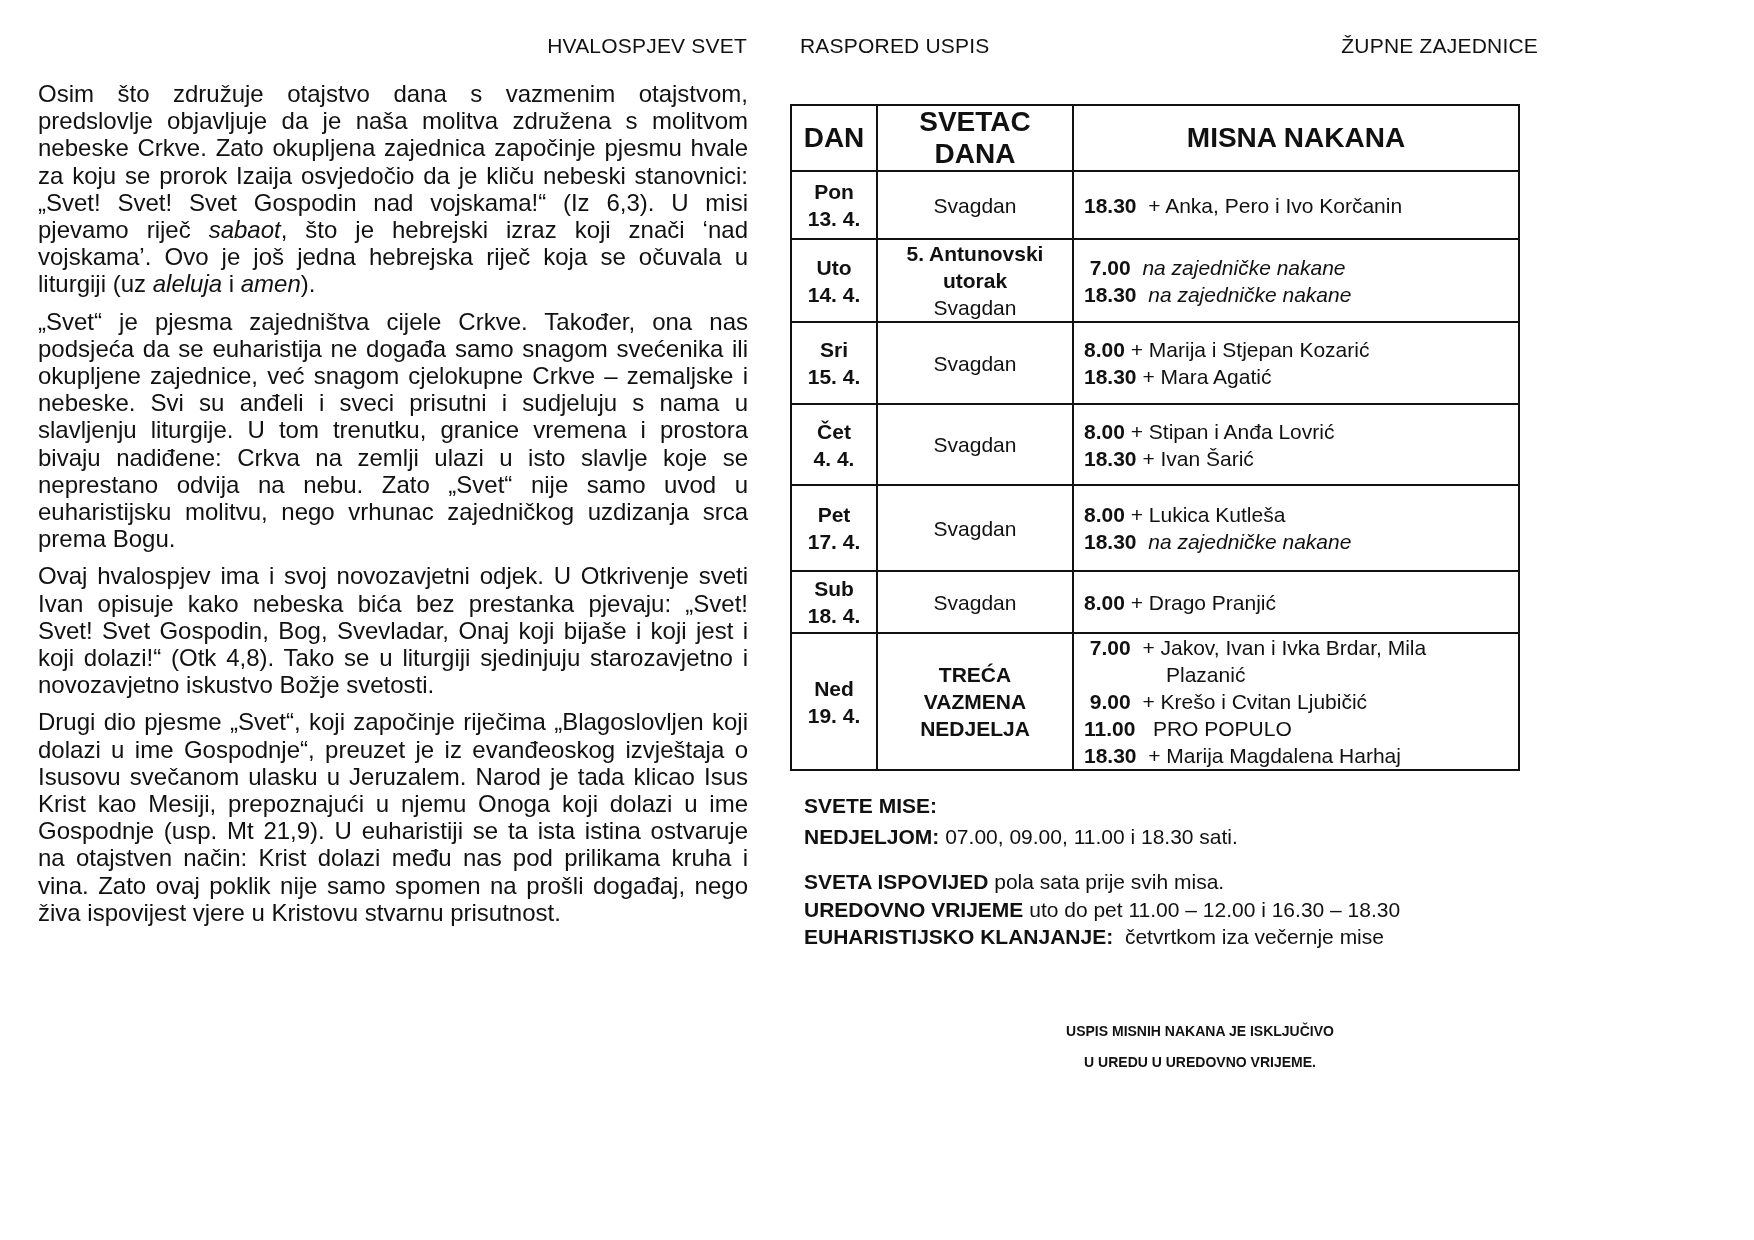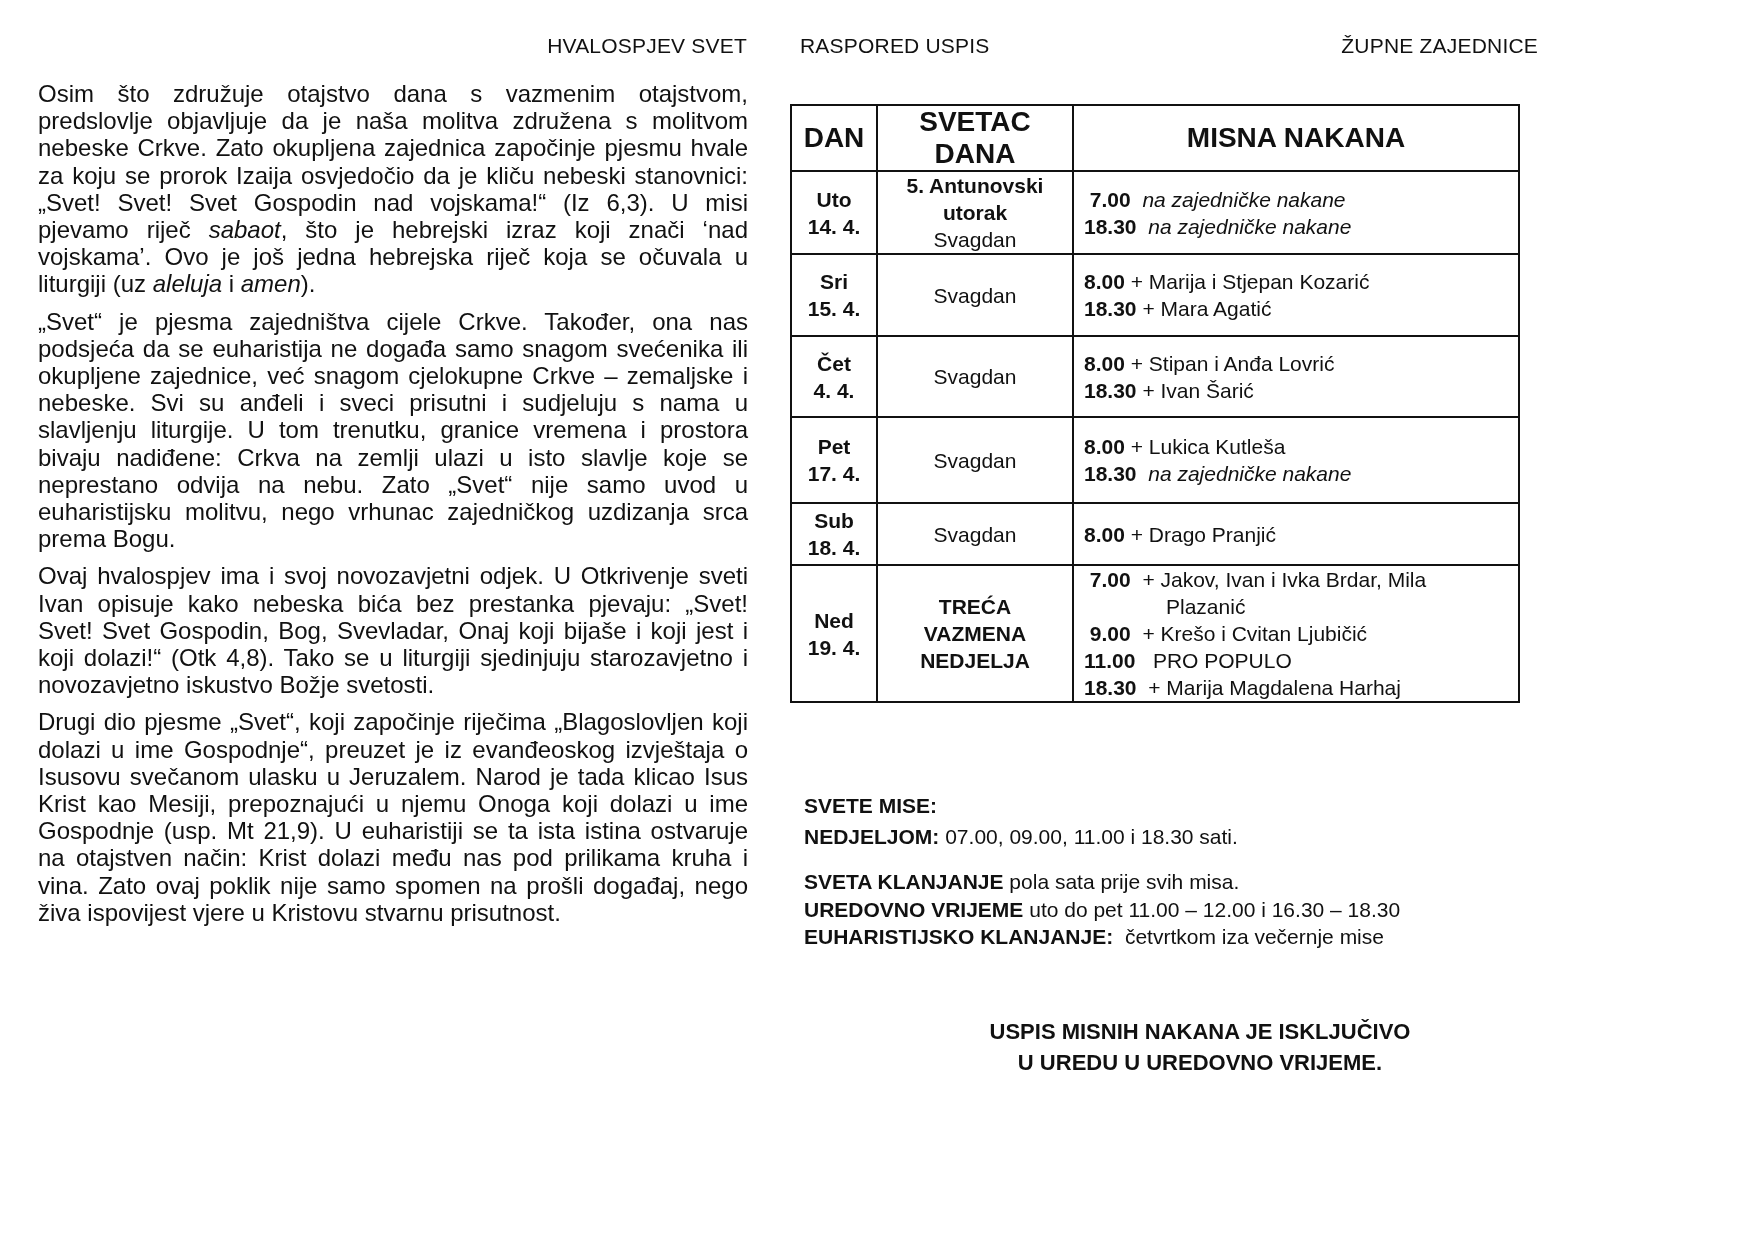--- a/index.html
+++ b/index.html
@@ -46,21 +46,21 @@
     position: absolute; left: 796px; top: 790px; width: 760px; font-size: 21px;
   }
   .notes .line { display: block; white-space: nowrap; margin-left: 8px; }
   .notes .lbl { font-weight: bold; }
   .block1 .line { line-height: 31px; }
   .block2 { margin-top: 16px; }
   .block2 .line { line-height: 27.5px; }
 
   .footer-note {
     position: absolute; left: 796px; top: 1016px; width: 808px;
-    text-align: center; font-weight: bold; font-size: 22px; line-height: 31px;
+    text-align: center; font-weight: bold; font-size: 14px; line-height: 31px;
   }
   .footer-note span { display: block; }
 </style>
 </head>
 <body>
 
 <h2 id="title-left" class="page-title">HVALOSPJEV SVET</h2>
 <h2 id="title-mid" class="page-title">RASPORED USPIS</h2>
 <h2 id="title-right" class="page-title">ŽUPNE ZAJEDNICE</h2>
 
@@ -73,20 +73,32 @@
 
 <table class="schedule">
   <thead>
     <tr>
       <th class="col-day">DAN</th>
       <th class="col-saint">SVETAC DANA</th>
       <th>MISNA NAKANA</th>
     </tr>
   </thead>
   <tbody id="schedule-body">
+      <tr style="height: 68px;">
+        <td class="day-cell">
+          <div>Pon</div>
+          <div>13. 4.</div>
+        </td>
+        <td class="saint-cell">
+          <span class="plain">Svagdan</span>
+        </td>
+        <td class="int-cell">
+          <span class="int-line" style="white-space: pre;"><span class="time">18.30</span><span>  + Anka, Pero i Ivo Korčanin</span></span>
+        </td>
+      </tr>
       <tr style="height: 82px;">
         <td class="day-cell">
           <div>Uto</div>
           <div>14. 4.</div>
         </td>
         <td class="saint-cell">
           <span class="bold">5. Antunovski</span>
           <span class="bold">utorak</span>
           <span class="plain">Svagdan</span>
         </td>
@@ -166,21 +178,21 @@
       </tr>
     </tbody>
 </table>
 
 <div class="notes">
   <div class="block1">
     <span class="line lbl">SVETE MISE:</span>
     <span class="line"><span class="lbl">NEDJELJOM:</span><span> 07.00, 09.00, 11.00 i 18.30 sati.</span></span>
   </div>
   <div class="block2">
-    <span class="line"><span class="lbl">SVETA KLANJANJE</span><span> pola sata prije svih misa.</span></span>
+    <span class="line"><span class="lbl">SVETA ISPOVIJED</span><span> pola sata prije svih misa.</span></span>
     <span class="line"><span class="lbl">UREDOVNO VRIJEME</span><span> uto do pet 11.00 – 12.00 i 16.30 – 18.30</span></span>
     <span class="line"><span class="lbl">EUHARISTIJSKO KLANJANJE:</span><span style="white-space:pre">  četvrtkom iza večernje mise</span></span>
   </div>
 </div>
 
 <div class="footer-note">
   <span>USPIS MISNIH NAKANA JE ISKLJUČIVO</span>
   <span>U UREDU U UREDOVNO VRIJEME.</span>
 </div>
 

